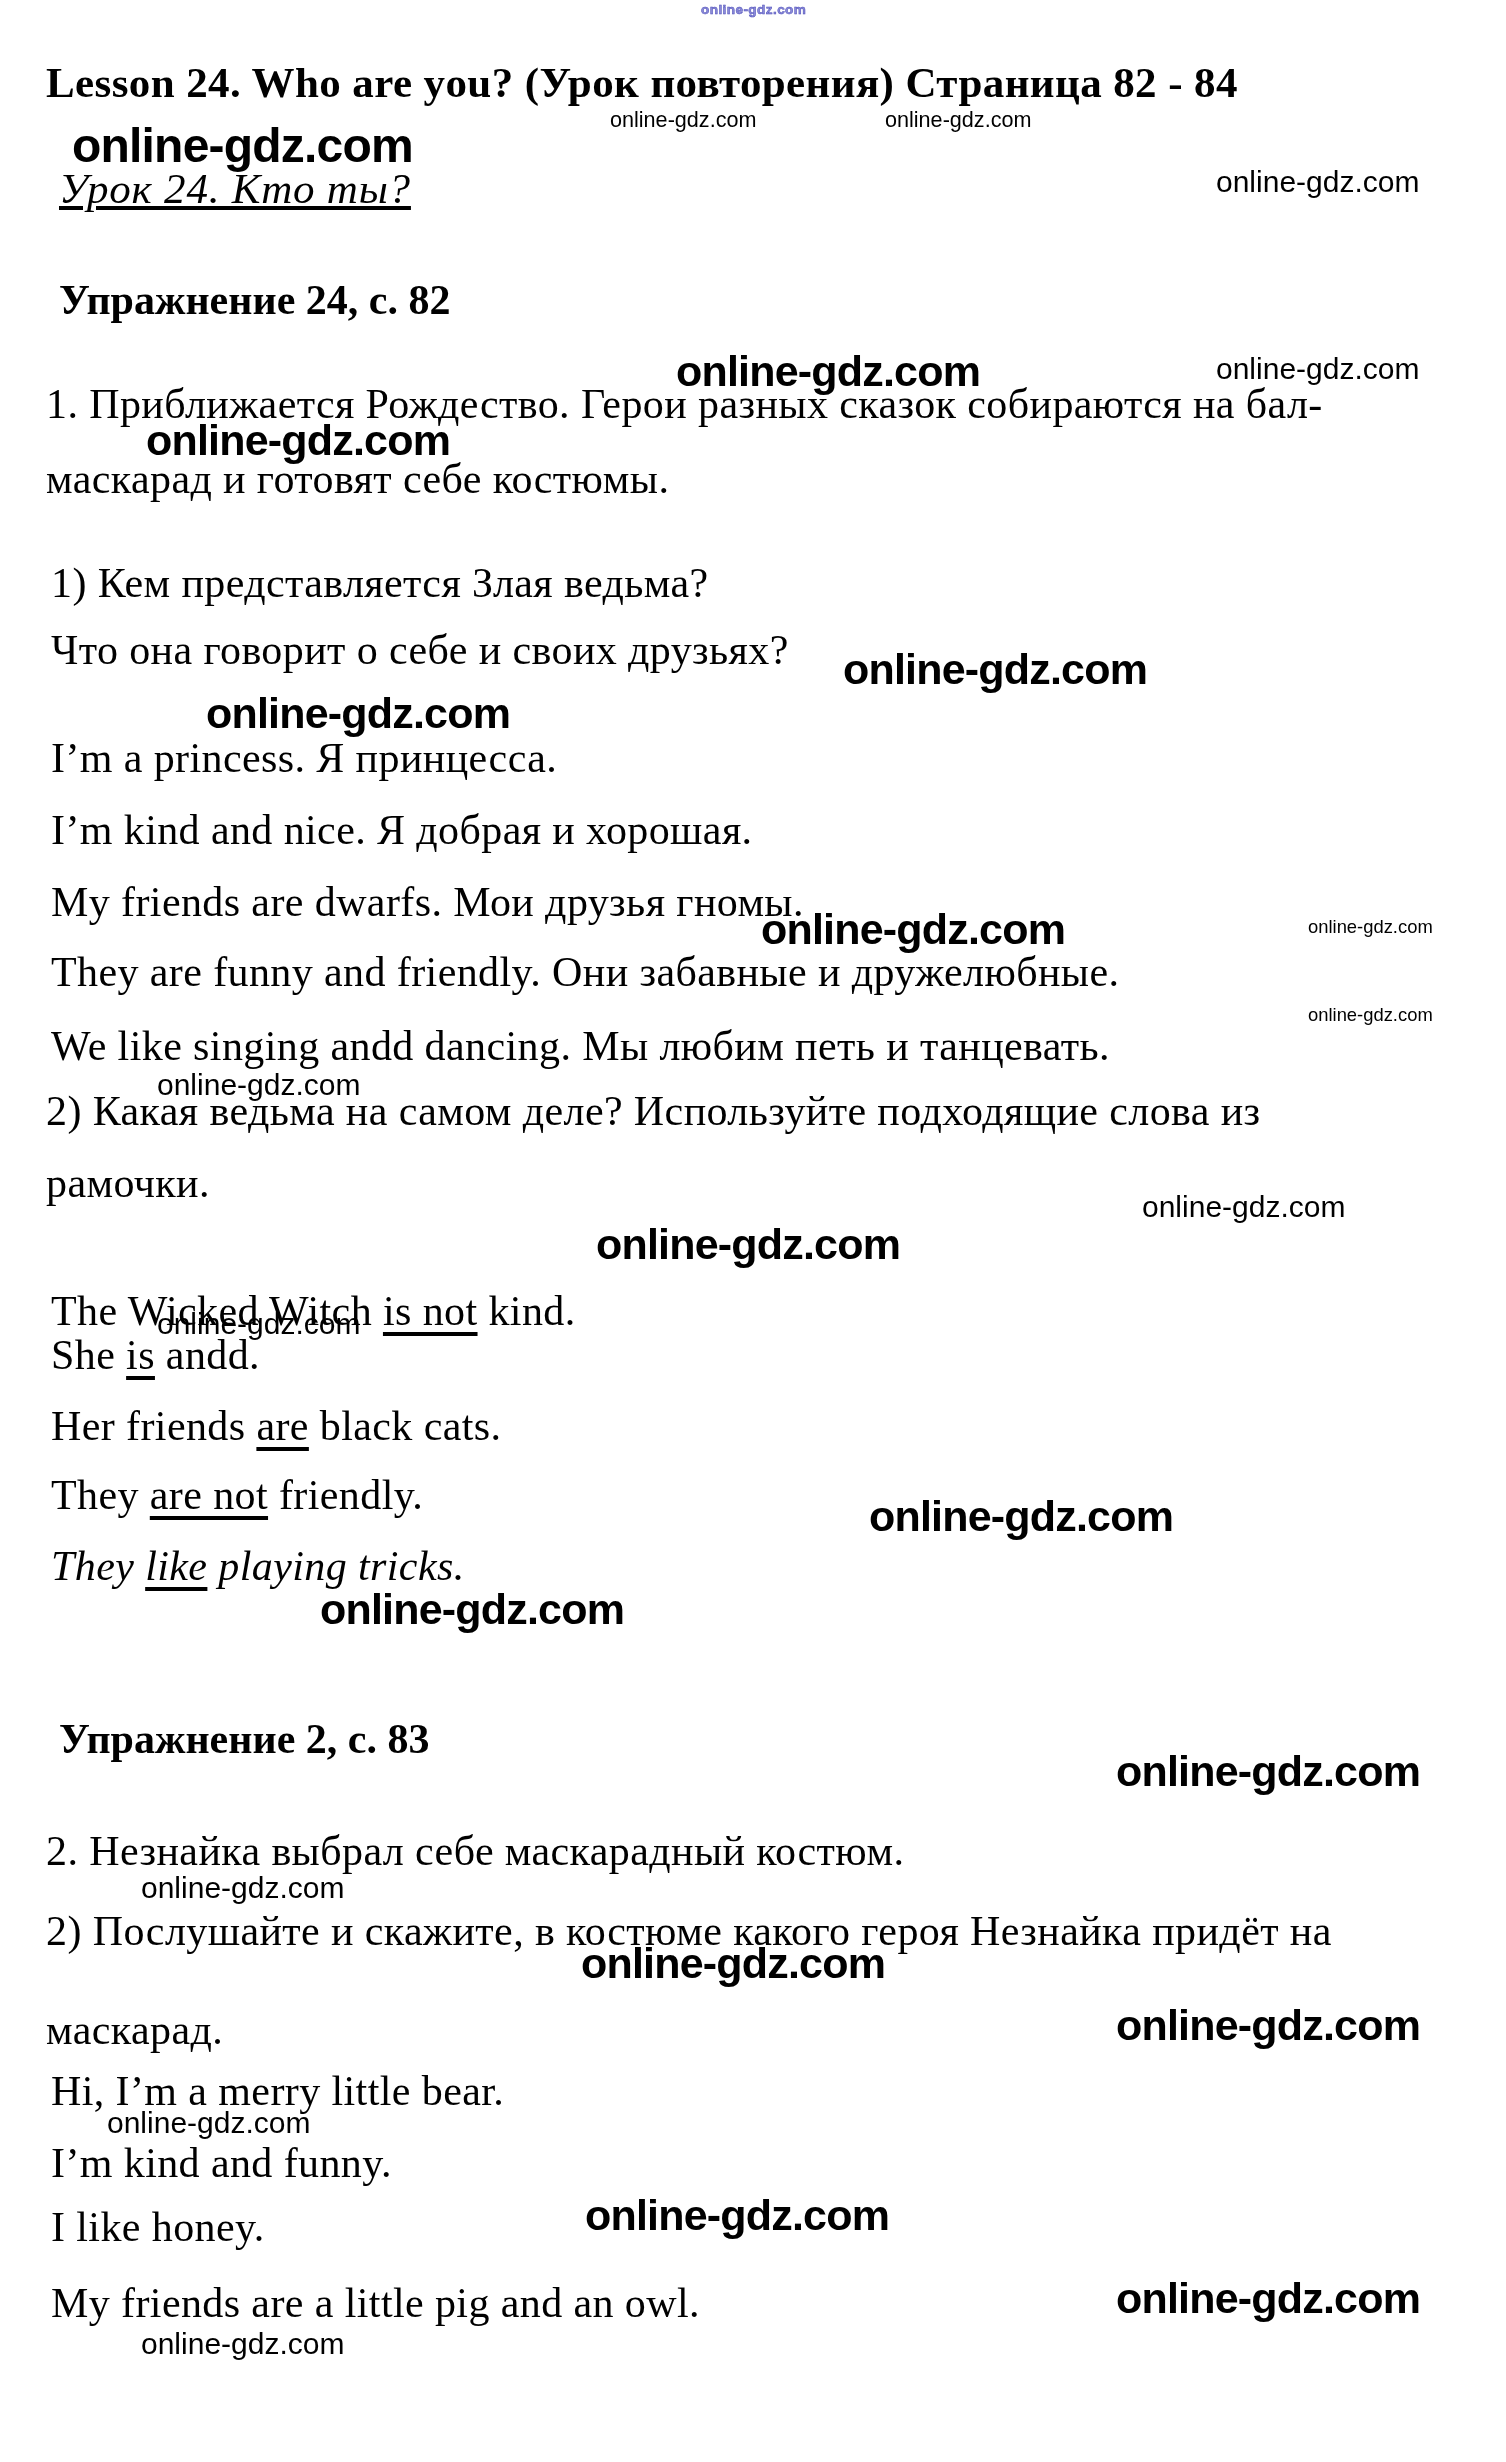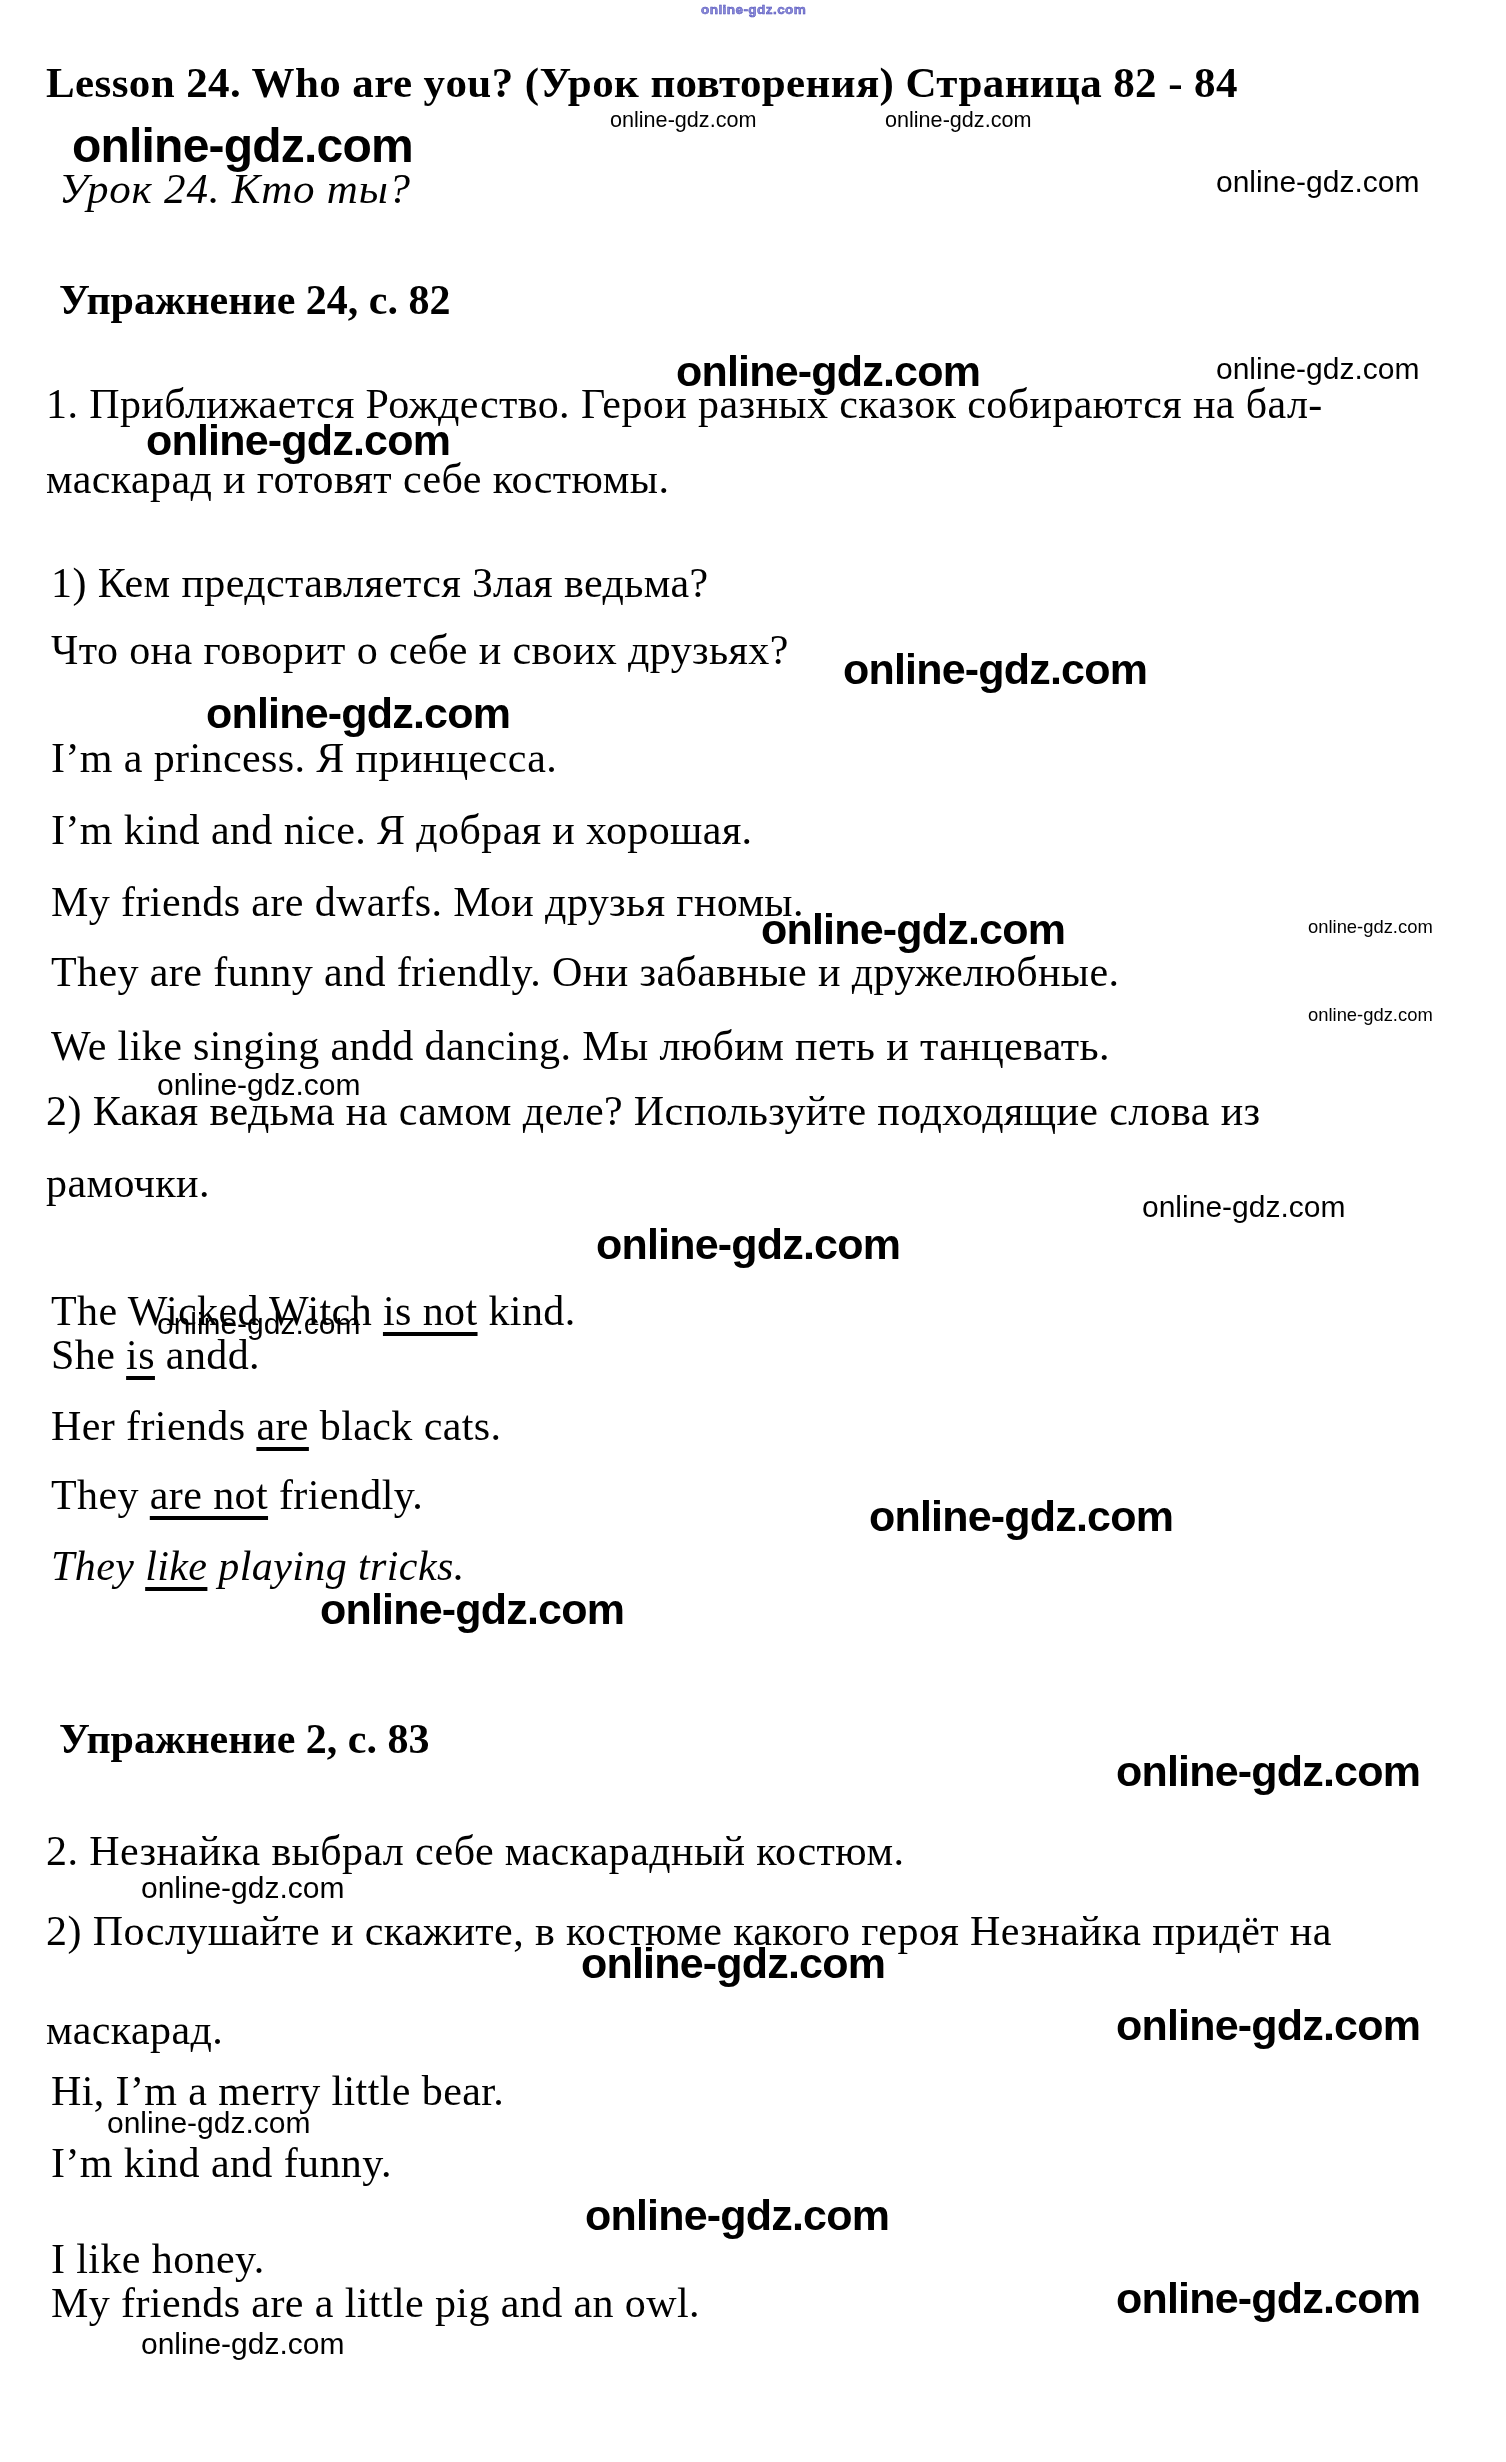--- a/index.html
+++ b/index.html
@@ -6,21 +6,21 @@
   .page {
     position:relative;
     width:1507px;
     height:2462px;
     background:#ffffff;
     overflow:hidden;
     color:#000;
   }
   .t  { position:absolute; white-space:nowrap; color:#000; }
   .t-title { font:700 43px/1.12 "Liberation Serif", serif; letter-spacing:0.4px; }
-  .t-sub   { font:italic 400 43px/1.12 "Liberation Serif", serif; letter-spacing:0.8px; }
+  .t-sub   { font:italic 400 43px/1.12 "Liberation Serif", serif; letter-spacing:0.8px;text-decoration:underline; }
   .t-h     { font:700 42px/1.12 "Liberation Serif", serif; }
   .t-b     { font:400 42px/1.12 "Liberation Serif", serif; letter-spacing:0.4px; }
   .u {
     text-decoration:underline;
     text-decoration-thickness:4px;
     text-underline-offset:7.2px;
   }
   .wm { position:absolute; white-space:nowrap; color:#000; font-family:"Liberation Sans", sans-serif; }
   .wm-xl  { font-size:48px; font-weight:700; letter-spacing:-0.8px; }
   .wm-big { font-size:43px; font-weight:700; letter-spacing:-0.8px; }
@@ -94,17 +94,17 @@
   <div class="t t-b" style="left:51px; top:1543px;font-style:italic;"><span>They </span><span class="u">like</span><span> playing tricks.</span></div>
 
   <div class="t t-h" style="left:59px; top:1716px;">Упражнение 2, с. 83</div>
 
   <div class="t t-b" style="left:46px; top:1828px;">2. Незнайка выбрал себе маскарадный костюм.</div>
   <div class="t t-b" style="left:46px; top:1908px;">2) Послушайте и скажите, в костюме какого героя Незнайка придёт на</div>
   <div class="t t-b" style="left:46px; top:2007px;">маскарад.</div>
 
   <div class="t t-b" style="left:51px; top:2140px;">I’m kind and funny.</div>
   <div class="t t-b" style="left:51px; top:2068px;">Hi, I’m a merry little bear.</div>
-  <div class="t t-b" style="left:51px; top:2204px;margin-top:32px;">I like honey.</div>
+  <div class="t t-b" style="left:51px; top:2204px;">I like honey.</div>
   <div class="t t-b" style="left:51px; top:2280px;">My friends are a little pig and an owl.</div>
 
 </div>
 
 
 </body></html>

